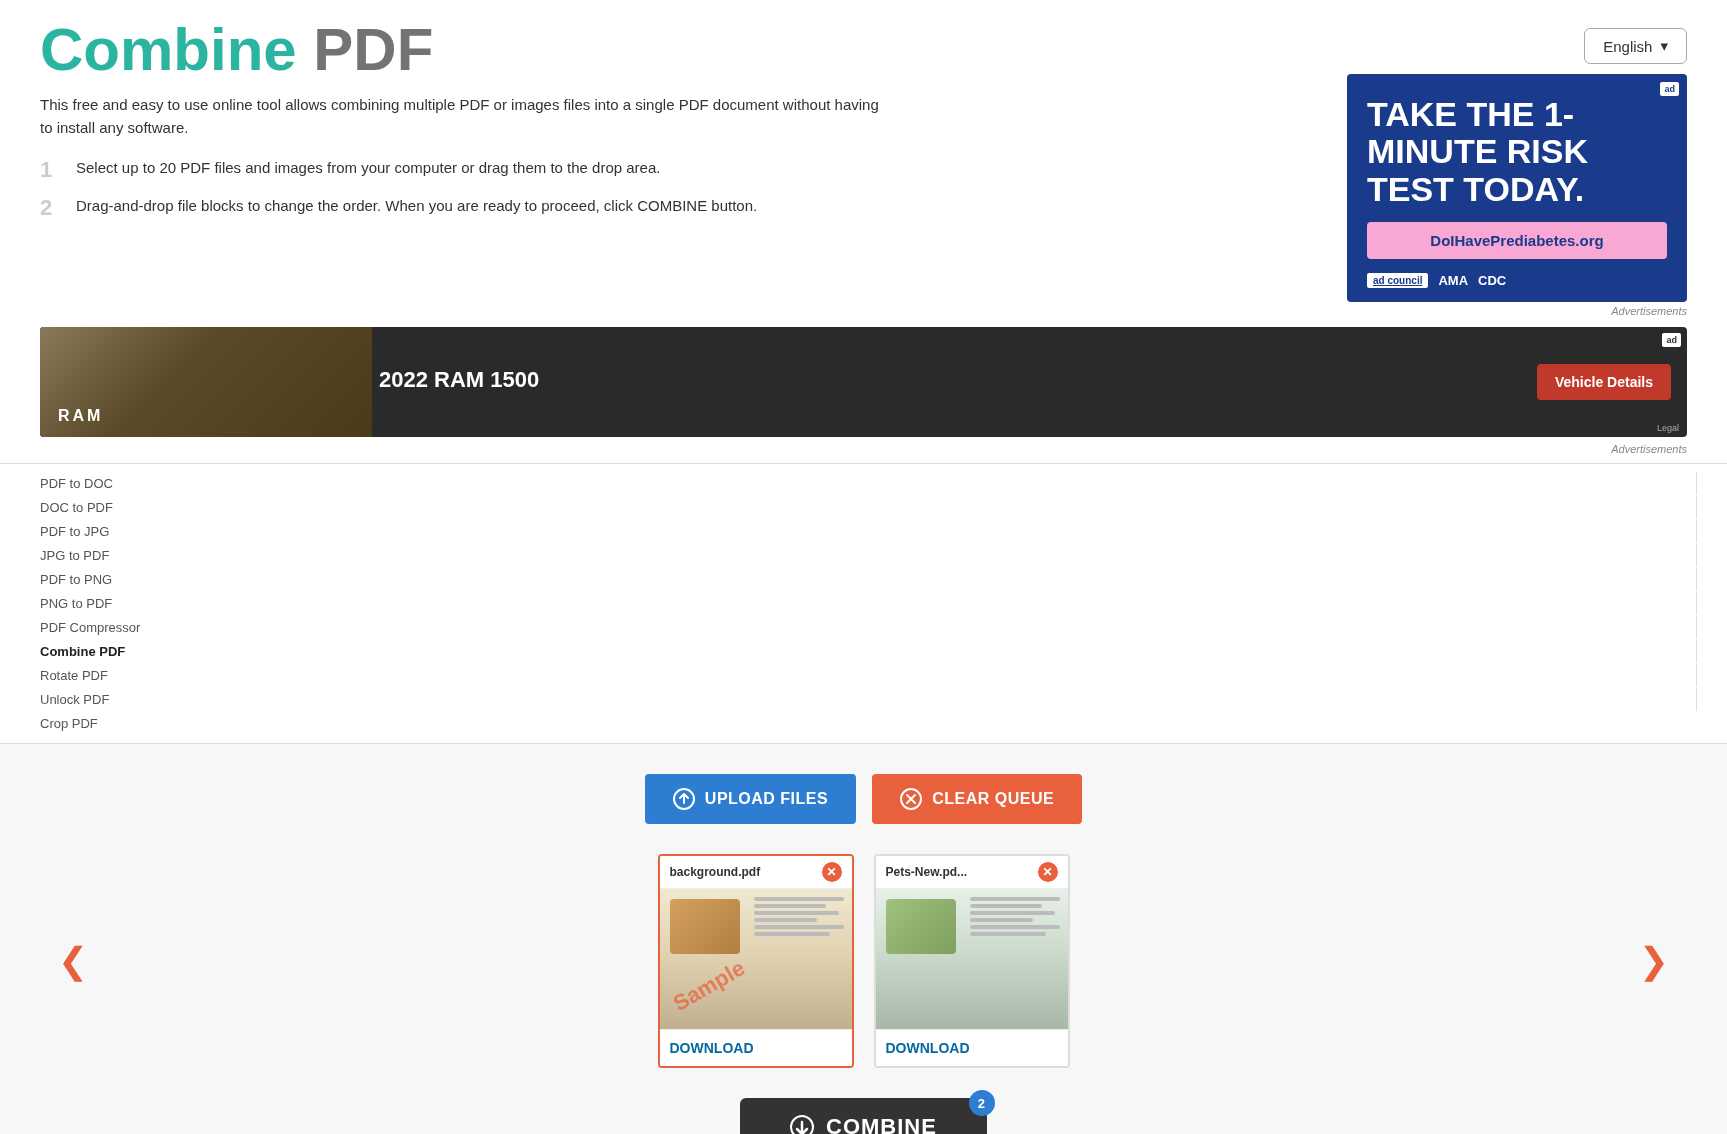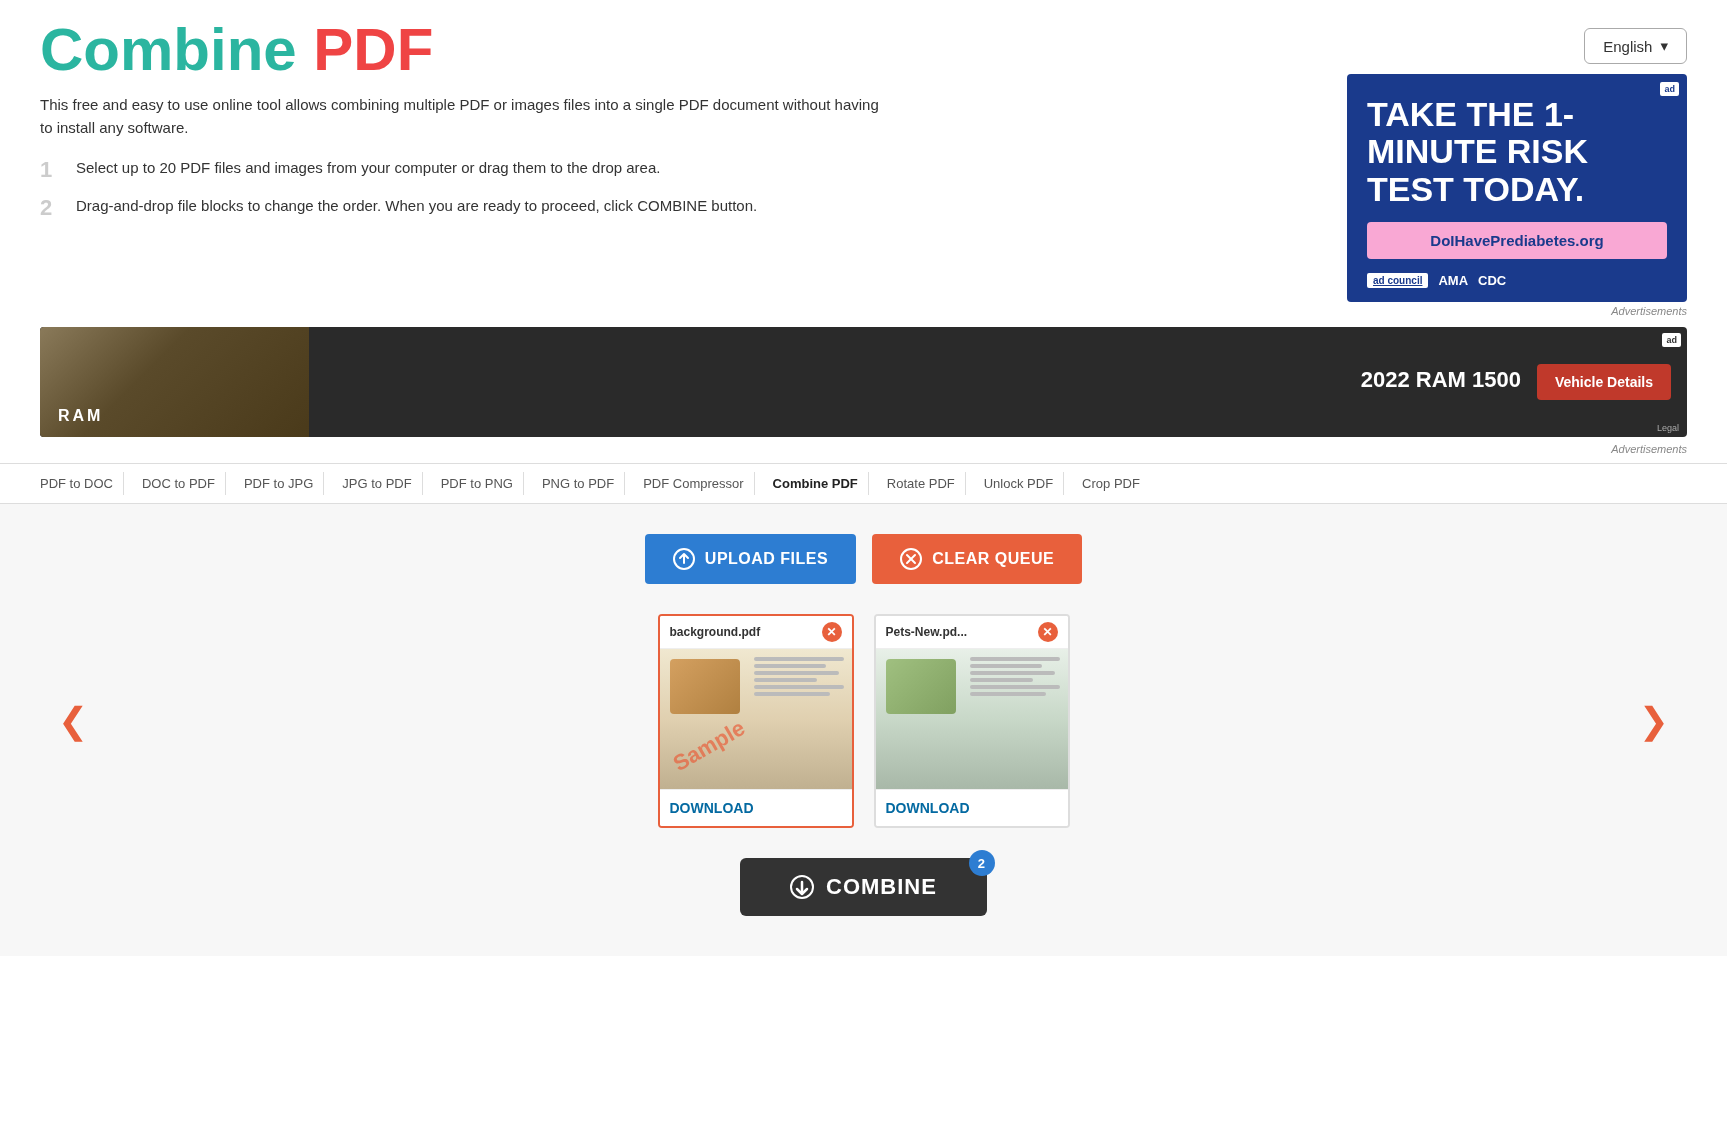--- a/index.html
+++ b/index.html
@@ -13,21 +13,21 @@
 
     .left-content { max-width: 840px; }
 
     .logo {
       font-size: 60px;
       font-weight: bold;
       line-height: 1;
       margin-bottom: 14px;
     }
     .logo-combine { color: #2bb5a0; }
-    .logo-pdf { color: #ef4444; }
+    .logo-pdf { color: #737373; }
 
     .description {
       font-size: 15px;
       color: #333;
       margin-bottom: 18px;
       line-height: 1.5;
     }
 
     .steps { list-style: none; padding-left: 0; }
     .step-item {
@@ -138,21 +138,21 @@
       right: 6px;
       background: #fff;
       color: #333;
       font-size: 9px;
       padding: 2px 4px;
       border-radius: 2px;
       font-weight: bold;
     }
     .ad-banner-bottom .ram-left {
       background: #3a3a3a;
-      width: 269px;
+      width: 332px;
       height: 110px;
       display: flex;
       align-items: center;
       position: relative;
       overflow: hidden;
       text-decoration: underline;
     }
     .ad-banner-bottom .ram-truck-bg {
       width: 100%;
       height: 100%;
@@ -163,23 +163,22 @@
       position: absolute;
       bottom: 12px;
       left: 18px;
       color: #fff;
       font-weight: 900;
       font-size: 16px;
       letter-spacing: 3px;
     }
     .ad-banner-bottom .ram-right {
       flex: 1;
-      padding: 14px 16px;
-      color: #fff;
-      text-align: right;
+      padding: 14px 7px;
+      color: #fff;
     }
     .ad-banner-bottom .ram-year {
       font-size: 22px;
       font-weight: 900;
       color: #fff;
       margin-bottom: 4px;
     }
     .ad-banner-bottom .ram-tagline {
       font-size: 13px;
       color: #ddd;
@@ -210,25 +209,26 @@
       font-size: 11px;
       color: #888;
       font-style: italic;
       padding-right: 40px;
       margin-bottom: 8px;
     }
 
     .tool-nav {
       display: flex;
       flex-wrap: wrap;
-      gap: 8px;
+      gap: 1px;
       border-top: 1px solid #ddd;
       border-bottom: 1px solid #ddd;
       padding: 8px 30px;
       margin: 0;
+      flex-direction: column;
     }
     .tool-nav-item {
       font-size: 13px;
       color: #555;
       padding: 4px 10px;
       cursor: pointer;
       border-right: 1px solid #ddd;
       white-space: nowrap;
     }
     .tool-nav-item:last-child { border-right: none; }

